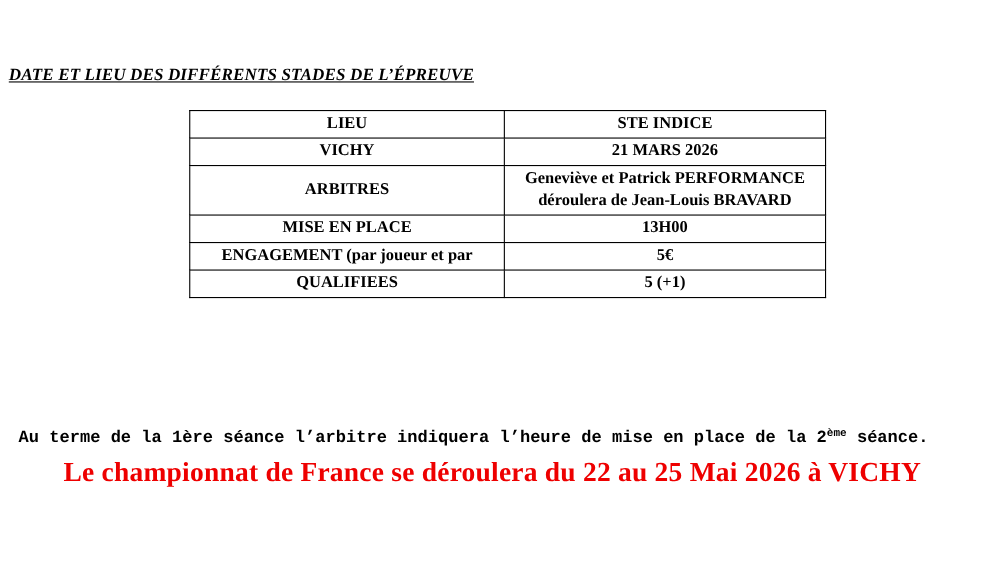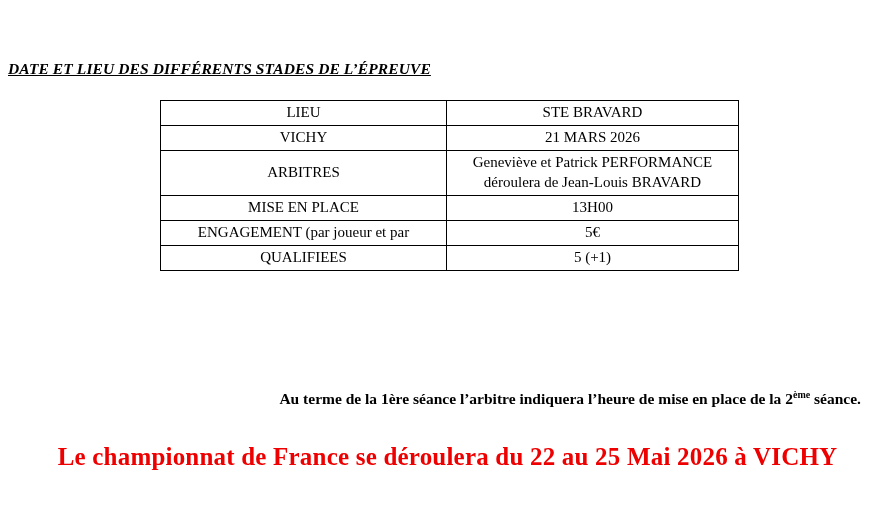--- a/index.html
+++ b/index.html
@@ -27,25 +27,26 @@
     font-family: "Liberation Serif", serif;
     font-weight: bold;
     font-style: italic;
     font-size: 15.5px;
     letter-spacing: 0.1px;
     text-decoration: underline;
     white-space: nowrap;
   }
   table.info-table {
     position: absolute;
-    left: 160px;
+    left: 172px;
     top: 100px;
     width: 560px;
     border-collapse: collapse;
     table-layout: fixed;
+    font-weight: bold;
   }
   table.info-table td {
     border: 1px solid #000000;
     text-align: center;
     vertical-align: middle;
     font-family: "Liberation Serif", serif;
     font-size: 15px;
     padding: 2px 4px;
     line-height: 1.33;
   }
@@ -56,55 +57,55 @@
     width: 283px;
   }
   .value-lines span {
     display: block;
   }
   .note {
     position: absolute;
     left: 0;
     top: 389px;
     width: 861px;
-    text-align: right;
-    font-family: Liberation Serif, serif;
+    text-align: center;
+    font-family: Liberation Mono, monospace;
     font-weight: bold;
     font-size: 15.5px;
   }
   .note sup {
     font-size: 10px;
     vertical-align: super;
     font-weight: bold;
   }
   .announce {
     position: absolute;
     left: 0;
-    top: 443px;
+    top: 416px;
     width: 895px;
     text-align: center;
     font-family: "Liberation Serif", serif;
     font-weight: bold;
     font-size: 25px;
     color: #ee0000;
     letter-spacing: 0.2px;
   }
 </style>
 </head>
 <body>
 
 <div class="page">
 
   <div class="heading">DATE ET LIEU DES DIFFÉRENTS STADES DE L’ÉPREUVE</div>
 
   <table class="info-table">
     <tbody>
       <tr>
         <td class="label">LIEU</td>
-        <td class="value">STE BRAVARD</td>
+        <td class="value">STE INDICE</td>
       </tr>
       <tr>
         <td class="label">VICHY</td>
         <td class="value">21 MARS 2026</td>
       </tr>
       <tr>
         <td class="label">ARBITRES</td>
         <td class="value value-lines">
           <span>Geneviève et Patrick PERFORMANCE</span>
           <span>déroulera de Jean-Louis BRAVARD</span>

